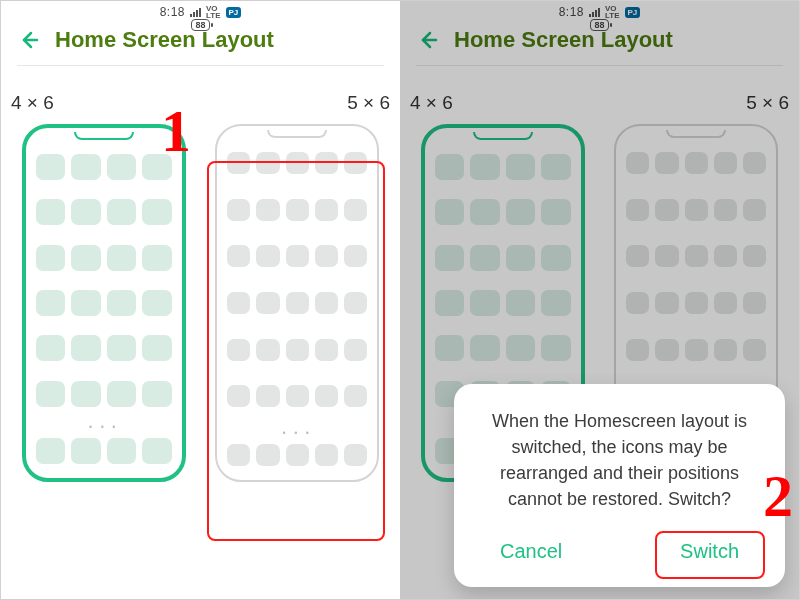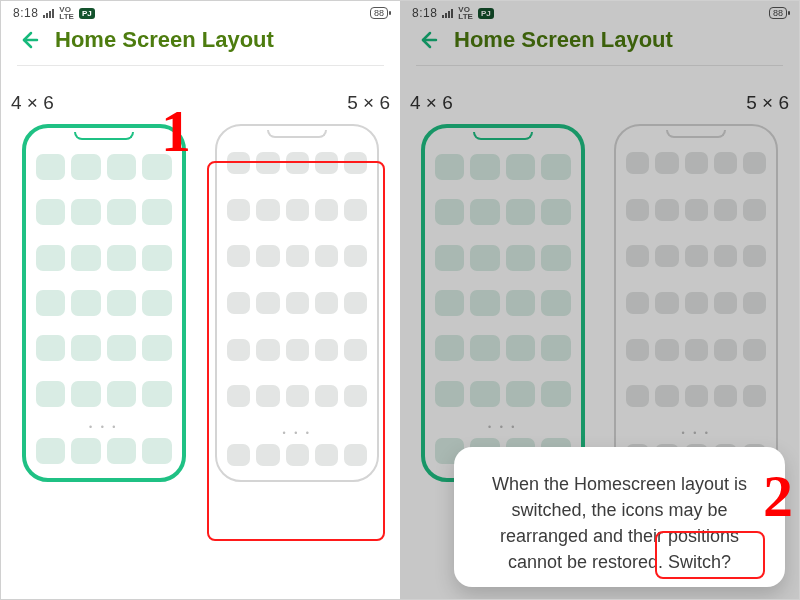--- a/index.html
+++ b/index.html
@@ -33,31 +33,32 @@
   }
   
   .status {
     display: flex;
     justify-content: space-between;
     align-items: center;
     padding: 4px 12px 2px 12px;
     font-size: 12px;
     color: #444;
     height: 22px;
+    flex-direction: column;
   }
   .status .sl { display: flex; align-items: center; gap: 5px; }
   .status .clock { font-weight: 500; letter-spacing: .5px; }
   .sig { display: inline-flex; align-items: flex-end; gap: 1px; height: 10px; }
   .sig i { display: block; width: 2px; background: #555; }
   .sig i:nth-child(1){height:3px}.sig i:nth-child(2){height:5px}.sig i:nth-child(3){height:7px}.sig i:nth-child(4){height:9px}
   .volte { font-size: 8px; font-weight: 700; color:#555; line-height: 7px; }
-  .red-chip { background:#14532d; color:#fff; font-size:8px; font-weight:700; padding:1px 3px; border-radius:3px; }
+  .red-chip { background:#0369a1; color:#fff; font-size:8px; font-weight:700; padding:1px 3px; border-radius:3px; }
   .batt {
     border: 1.5px solid #555; border-radius: 4px; padding: 0 3px;
-    font-size: 9px; font-weight:400; position: relative;
+    font-size: 9px; font-weight:700; position: relative;
   }
   .batt::after { content:""; position:absolute; right:-4px; top:3px; width:2px; height:4px; background:#555; border-radius:1px;}
   
   .header {
     display: flex; align-items: center; gap: 14px;
     padding: 4px 16px 12px 16px;
   }
   .back { color:#17b97b; display:inline-flex; }
   .title { font-size: 22px; font-weight: 600; color:#4d7c0f; }
   .divider { height:1px; background:#e7e7e7; margin:0 16px 8px 16px; }
@@ -352,19 +353,23 @@
             <div class="ic"></div>
             <div class="ic"></div>
             <div class="ic"></div>
             <div class="ic"></div>
         </div>
       </div>
     </div>
 
     <div class="dialog">
       <div class="dialog-msg">When the Homescreen layout is switched, the icons may be rearranged and their positions cannot be restored. Switch?</div>
+      <div class="dialog-actions">
+        <button class="dialog-btn">Cancel</button>
+        <button class="dialog-btn">Switch</button>
+      </div>
     </div>
 
     <div class="hl-switch" style="right:34px; bottom:20px; width:110px; height:48px;"></div>
     <div class="step" style="right:6px; bottom:68px;">2</div>
   </div>
 
 </div>
 
 </body></html>

